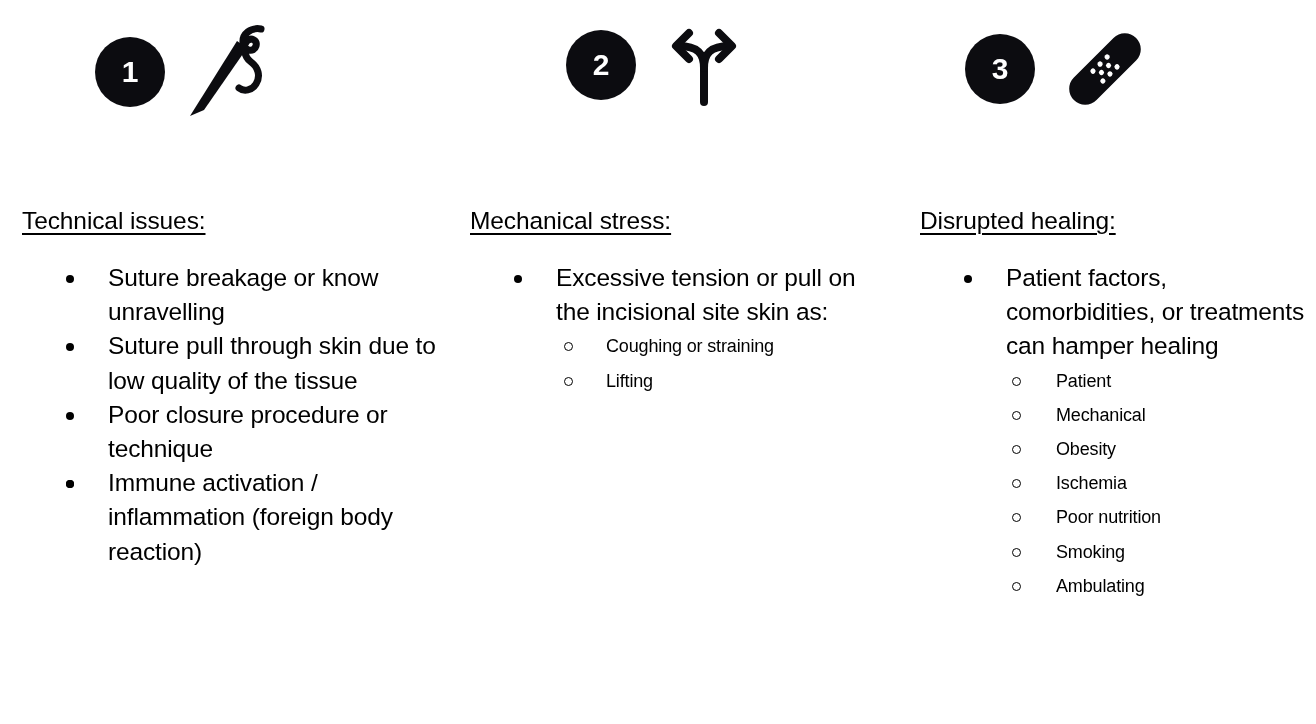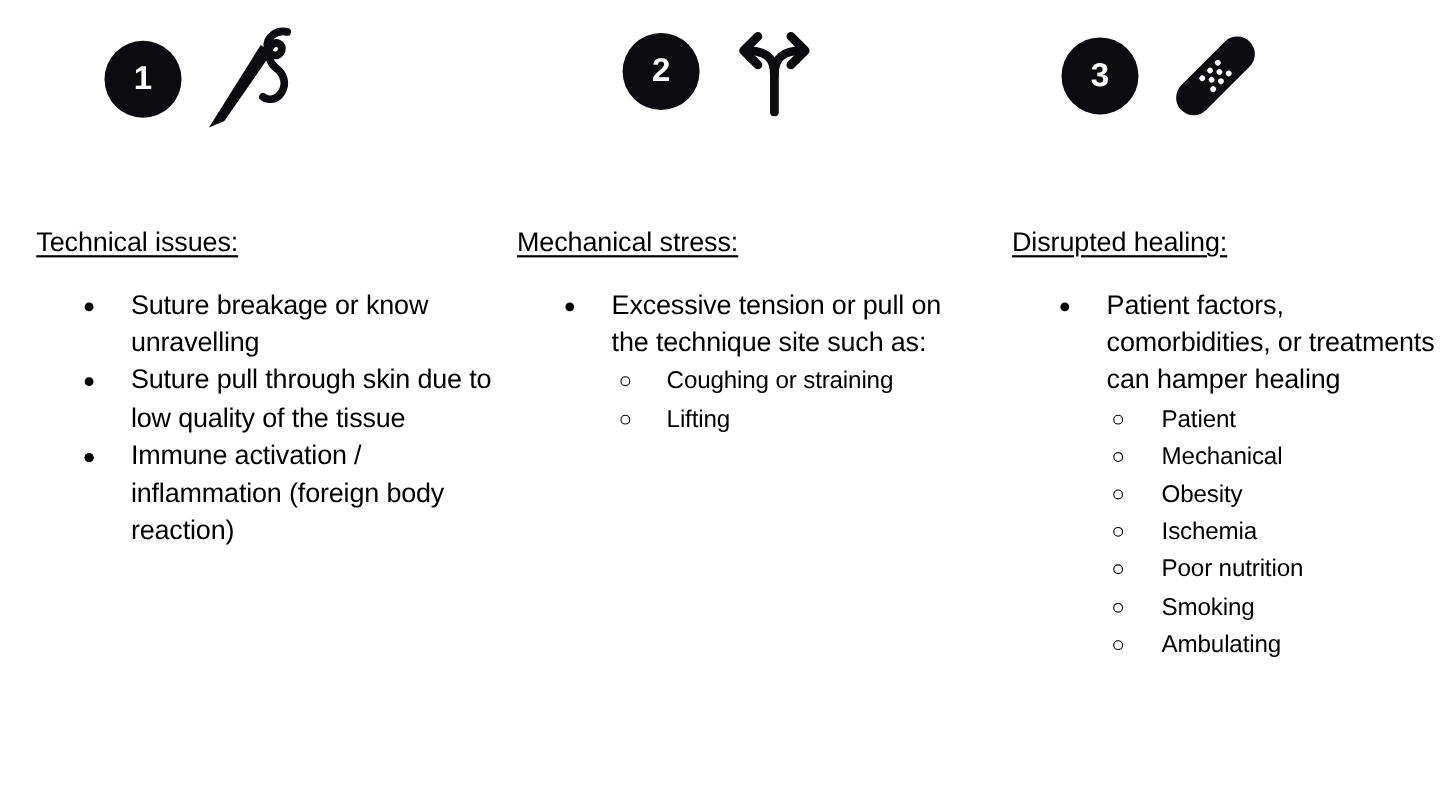--- a/index.html
+++ b/index.html
@@ -64,21 +64,21 @@
   .columns {
     position: absolute;
     left: 0;
     top: 206px;
     width: 1316px;
   }
   .col {
     position: absolute;
     top: 0;
   }
-  .col.c1 { left: 33px;  width: 420px; }
+  .col.c1 { left: 22px;  width: 420px; }
   .col.c2 { left: 470px; width: 420px; }
   .col.c3 { left: 920px; width: 400px; }
 
   .col-heading {
     font-size: 24.5px;
     line-height: 30px;
     font-weight: 400;
     text-decoration: underline;
     text-underline-offset: 4px;
     text-decoration-thickness: 2px;
@@ -112,21 +112,21 @@
 
   ul.lvl2 {
     list-style: none;
     margin: 0;
     padding: 0;
   }
   ul.lvl2 > li.subitem {
     position: relative;
     padding-left: 52px;
     margin-left: -2px;
-    font-size: 22px;
+    font-size: 18px;
     line-height: 34.2px;
     letter-spacing: -0.15px;
   }
   ul.lvl2 > li.subitem > .bullet-circle {
     position: absolute;
     left: 10px;
     top: 13px;
     width: 9px;
     height: 9px;
     border-radius: 50%;
@@ -203,37 +203,38 @@
       <li class="item">
         <span class="bullet-dot"></span>
         <span class="item-text">Suture breakage or know unravelling</span>
       </li>
       <li class="item">
         <span class="bullet-dot"></span>
         <span class="item-text">Suture pull through skin due to low quality of the tissue</span>
       </li>
       <li class="item">
         <span class="bullet-dot"></span>
+        <span class="item-text">Poor closure procedure or technique</span>
       </li>
       <li class="item">
         <span class="bullet-dot"></span>
       </li>
       <li class="item">
         <span class="bullet-dot"></span>
         <span class="item-text">Immune activation / inflammation (foreign body reaction)</span>
       </li>
     </ul>
   </div>
 
   <div class="col c2">
     <div class="col-heading">Mechanical stress:</div>
     <ul class="lvl1">
       <li class="item">
         <span class="bullet-dot"></span>
-        <span class="item-text">Excessive tension or pull on the technique site such as:</span>
+        <span class="item-text">Excessive tension or pull on the incisional site skin as:</span>
         <ul class="lvl2">
           <li class="subitem">
             <span class="bullet-circle"></span>
             <span class="subitem-text">Coughing or straining</span>
           </li>
           <li class="subitem">
             <span class="bullet-circle"></span>
             <span class="subitem-text">Lifting</span>
           </li>
         </ul>

